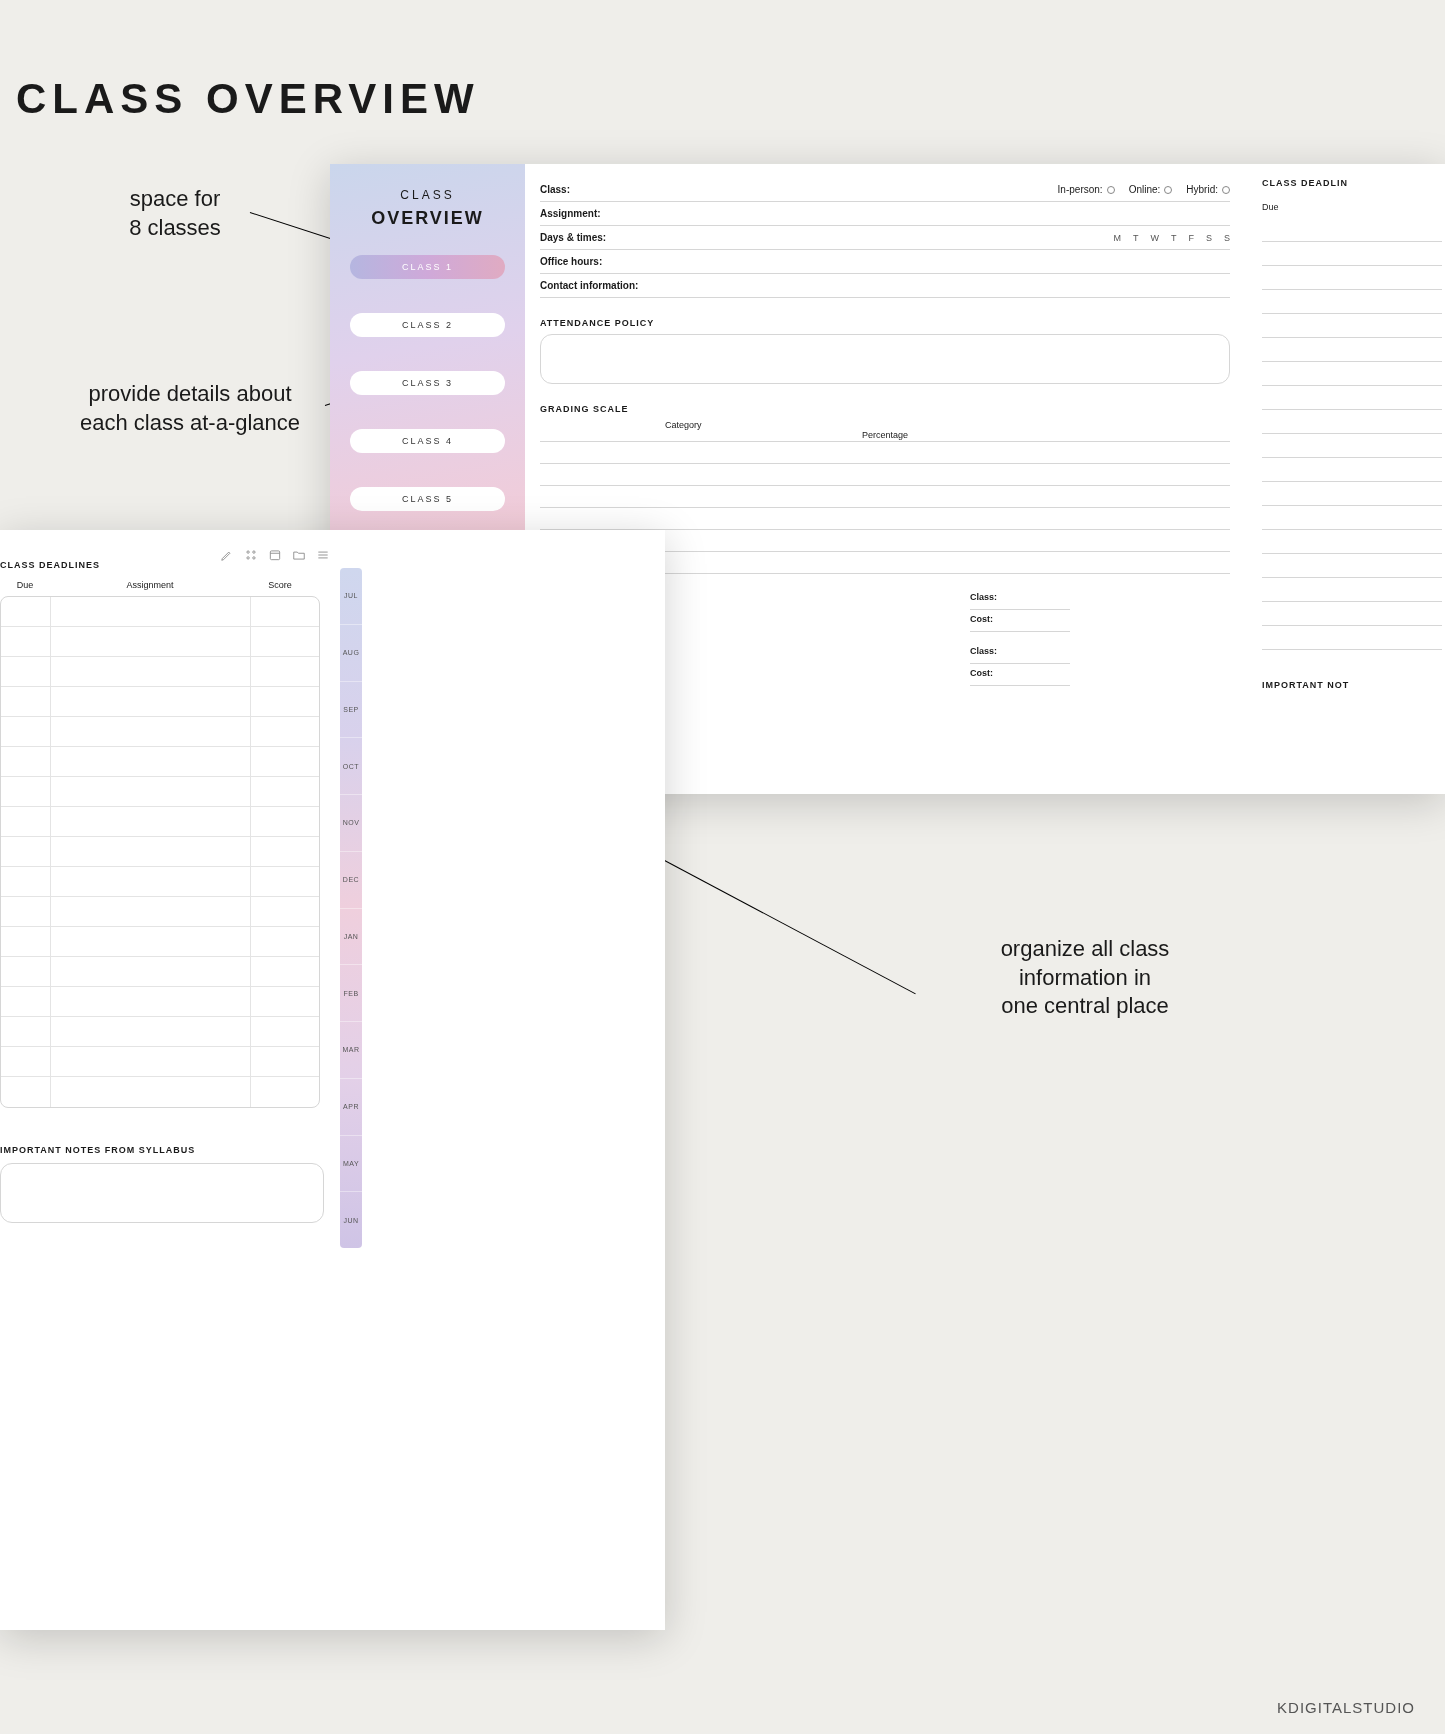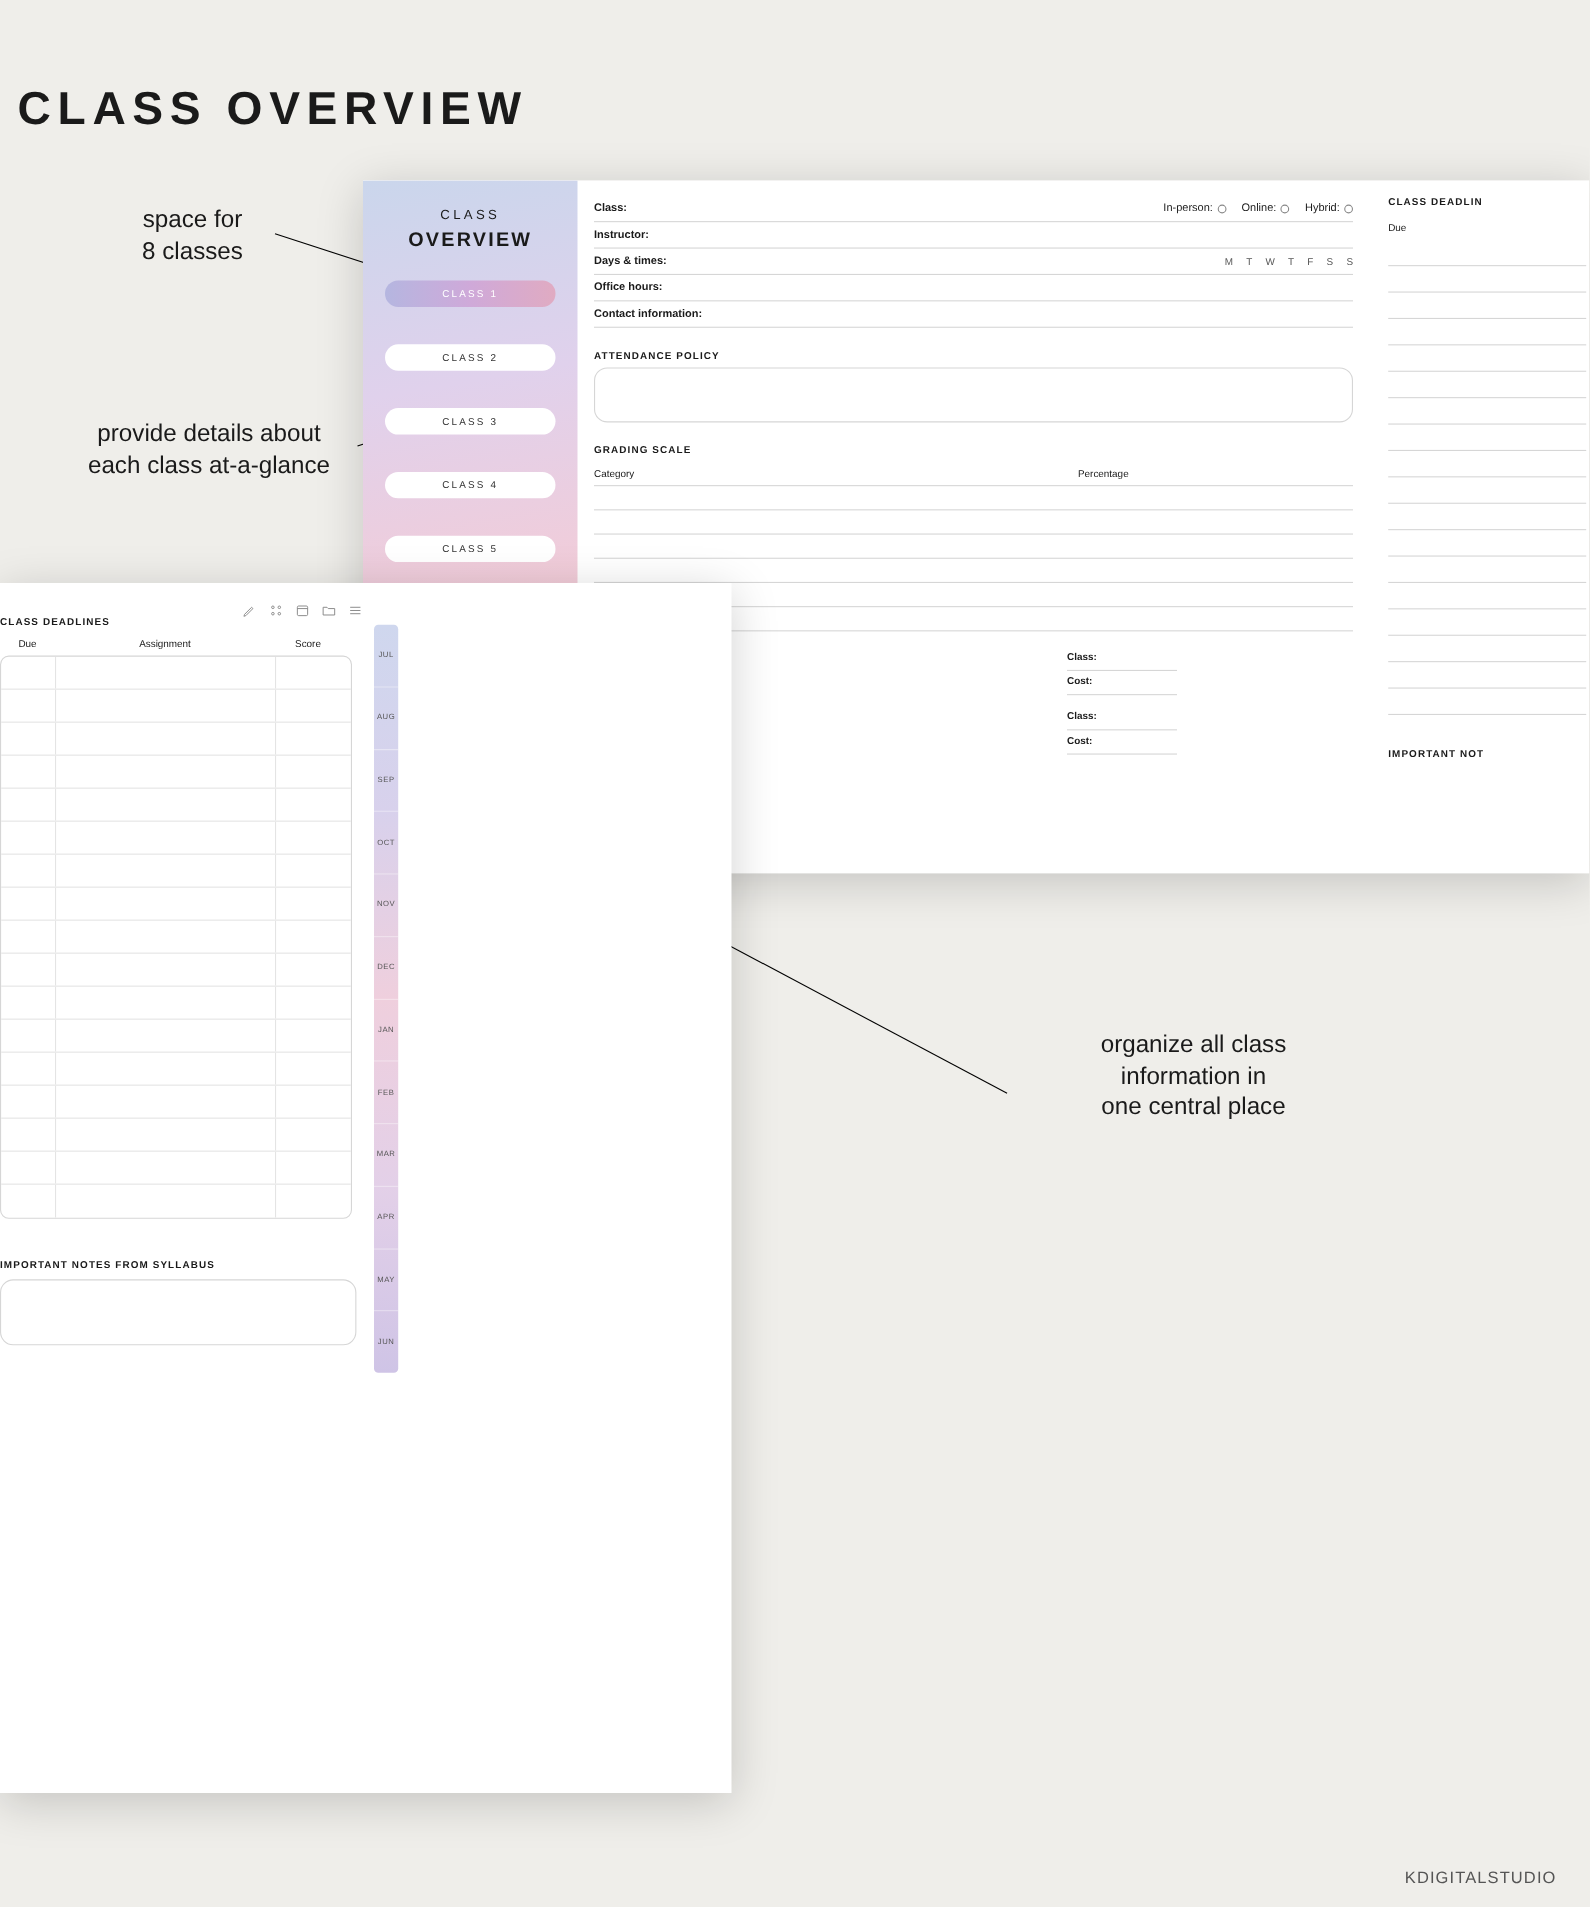--- a/index.html
+++ b/index.html
@@ -61,21 +61,21 @@
     display:flex;justify-content:space-between;align-items:center;
     border-bottom:1px solid #d6d6d6;height:24px;
   }
   .field-row .lbl{font-weight:600;}
   .radio-group{display:flex;gap:14px;align-items:center;}
   .radio-group span{display:flex;align-items:center;gap:4px;}
   .dot{width:8px;height:8px;border:1px solid #888;border-radius:50%;display:inline-block;}
   .dow{display:flex;gap:12px;font-size:9px;color:#555;}
   .section-label{font-size:9px;letter-spacing:1px;font-weight:600;margin:20px 0 6px;}
   .rounded-box{border:1px solid #d6d6d6;border-radius:12px;height:50px;}
-  .grade-head{display:flex;border-bottom:1px solid #d6d6d6;height:22px;align-items:center;}
+  .grade-head{display:flex;border-bottom:1px solid #d6d6d6;height:22px;align-items:center;flex-direction:column;}
   .grade-head .c1{width:440px;font-size:9px;}
   .grade-head .c2{font-size:9px;}
   .grade-row{border-bottom:1px solid #d6d6d6;height:22px;}
   .mini-pair{display:flex;gap:40px;margin-top:18px;padding-left:430px;}
   .mini-pair div{font-size:9px;font-weight:600;border-bottom:1px solid #d6d6d6;width:100px;height:18px;}
 
   .pb-right{position:absolute;top:14px;left:932px;width:180px;font-size:10px;}
   .pb-right .hdr{font-size:9px;letter-spacing:1px;font-weight:600;margin-bottom:14px;}
   .pb-right .small-row{border-bottom:1px solid #d6d6d6;height:24px;}
 
@@ -149,21 +149,21 @@
             <span>Online:</span>
             <span class="dot"></span>
           </span>
         <span>
             <span>Hybrid:</span>
             <span class="dot"></span>
           </span>
       </span>
     </div>
     <div class="field-row">
-        <span class="lbl">Instructor:</span>
+        <span class="lbl">Assignment:</span>
       </div>
     <div class="field-row">
       <span class="lbl">Days &amp; times:</span>
       <span class="dow">
         <span>M</span>
         <span>T</span>
         <span>W</span>
         <span>T</span>
         <span>F</span>
         <span>S</span>

